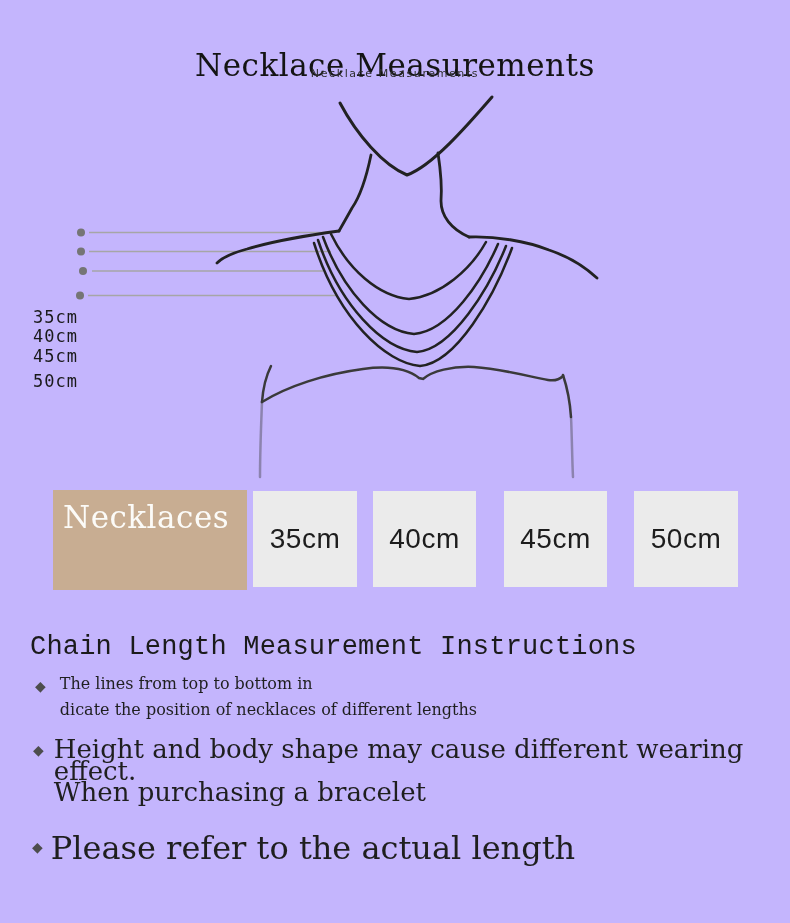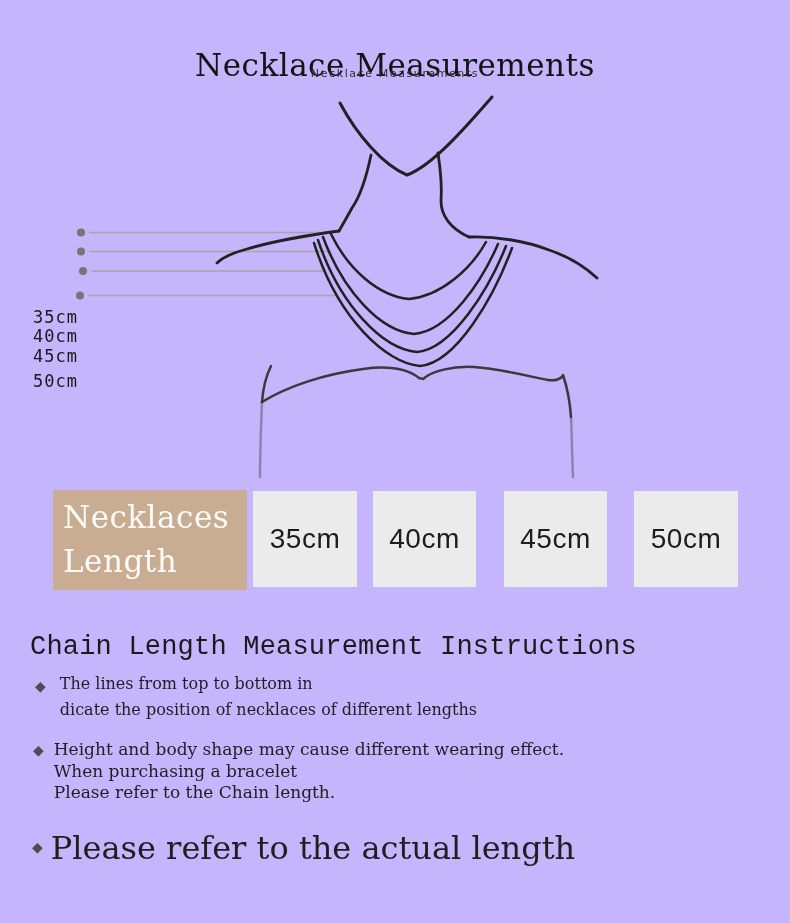--- a/index.html
+++ b/index.html
@@ -36,21 +36,21 @@
                 font-family:Liberation Mono, monospace;font-size:27px;font-weight:400;
                 color:#1b1b1b;letter-spacing:0.2px;}
   .bullet{position:absolute;display:flex;align-items:flex-start;}
   .diamond{font-family:"DejaVu Sans",sans-serif;font-size:14px;line-height:14px;flex:0 0 auto;}
   .btext{font-family:"DejaVu Serif",serif;color:#1f1f1f;}
   .bullet-1{left:35px;top:671px;}
   .bullet-1 .diamond{margin-top:8px;margin-right:14px;}
   .bullet-1 .btext{font-size:16px;line-height:26px;}
   .bullet-2{left:33px;top:739px;}
   .bullet-2 .diamond{margin-top:4px;margin-right:10px;}
-  .bullet-2 .btext{font-size:17px;line-height:21.7px;}
+  .bullet-2 .btext{font-size:26px;line-height:21.7px;}
   .bullet-3{left:32px;top:833px;}
   .bullet-3 .diamond{margin-top:7px;margin-right:8px;}
   .bullet-3 .btext{font-size:32px;line-height:30px;}
 </style>
 </head>
 <body>
 
 <div class="page">
 
   <h1 class="title">Necklace Measurements</h1>
@@ -97,21 +97,20 @@
     </svg>
     <div class="leader-label" style="top:222px">35cm</div>
     <div class="leader-label" style="top:241px">40cm</div>
     <div class="leader-label" style="top:261px">45cm</div>
     <div class="leader-label" style="top:286px">50cm</div>
   </div>
 
   <div class="size-table">
     <div class="size-header" style="background: rgb(200, 173, 146);">
       <div>Necklaces</div>
-      <div>Length</div>
     </div>
     <div class="size-cell" style="left: 253px; width: 104px; background: rgb(235, 235, 235);">35cm</div>
     <div class="size-cell" style="left: 373px; width: 103px; background: rgb(235, 235, 235);">40cm</div>
     <div class="size-cell" style="left: 504px; width: 103px; background: rgb(235, 235, 235);">45cm</div>
     <div class="size-cell" style="left: 634px; width: 104px; background: rgb(235, 235, 235);">50cm</div>
   </div>
 
   <h2 class="inst-heading">Chain Length Measurement Instructions</h2>
 
   <div class="bullet bullet-1">
@@ -120,21 +119,20 @@
       <div>The lines from top to bottom in</div>
       <div>dicate the position of necklaces of different lengths</div>
     </div>
   </div>
 
   <div class="bullet bullet-2">
     <span class="diamond" style="color: rgb(77, 77, 77);">◆</span>
     <div class="btext">
       <div>Height and body shape may cause different wearing effect.</div>
       <div>When purchasing a bracelet</div>
-      <div>Please refer to the Chain length.</div>
     </div>
   </div>
 
   <div class="bullet bullet-3">
     <span class="diamond" style="color: rgb(77, 77, 77);">◆</span>
     <div class="btext">
       <div>Please refer to the actual length</div>
     </div>
   </div>
 

